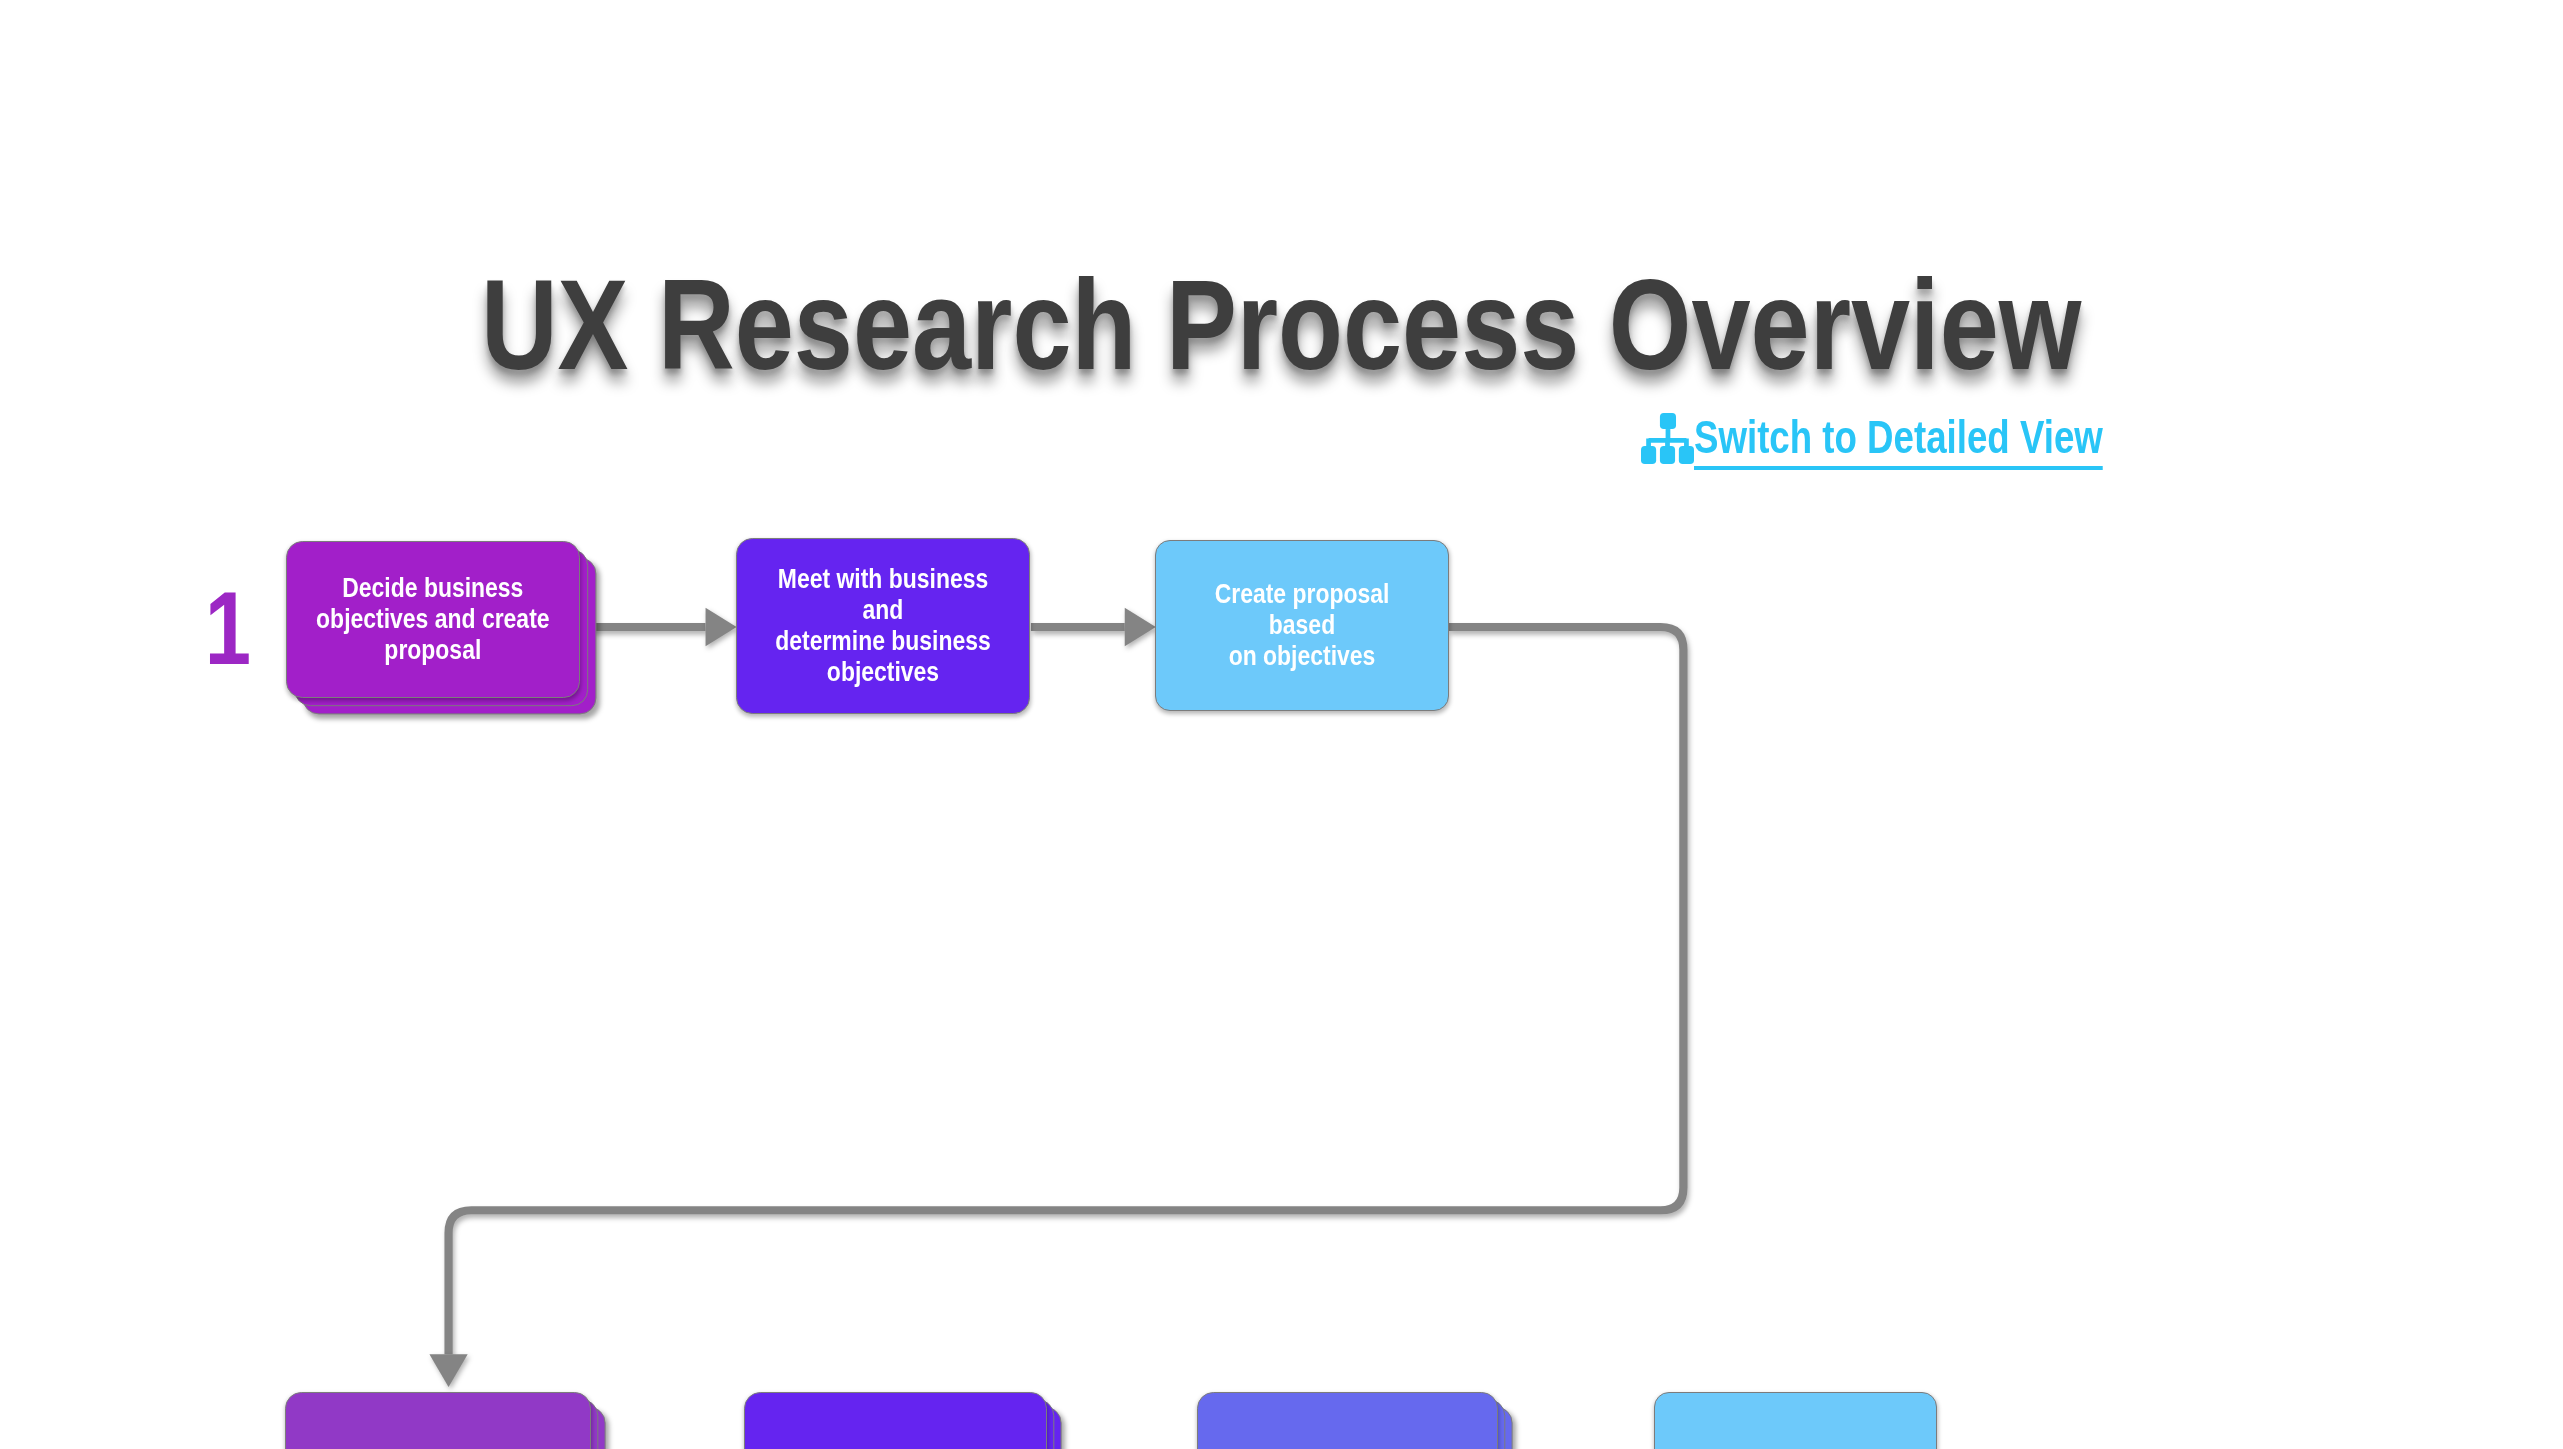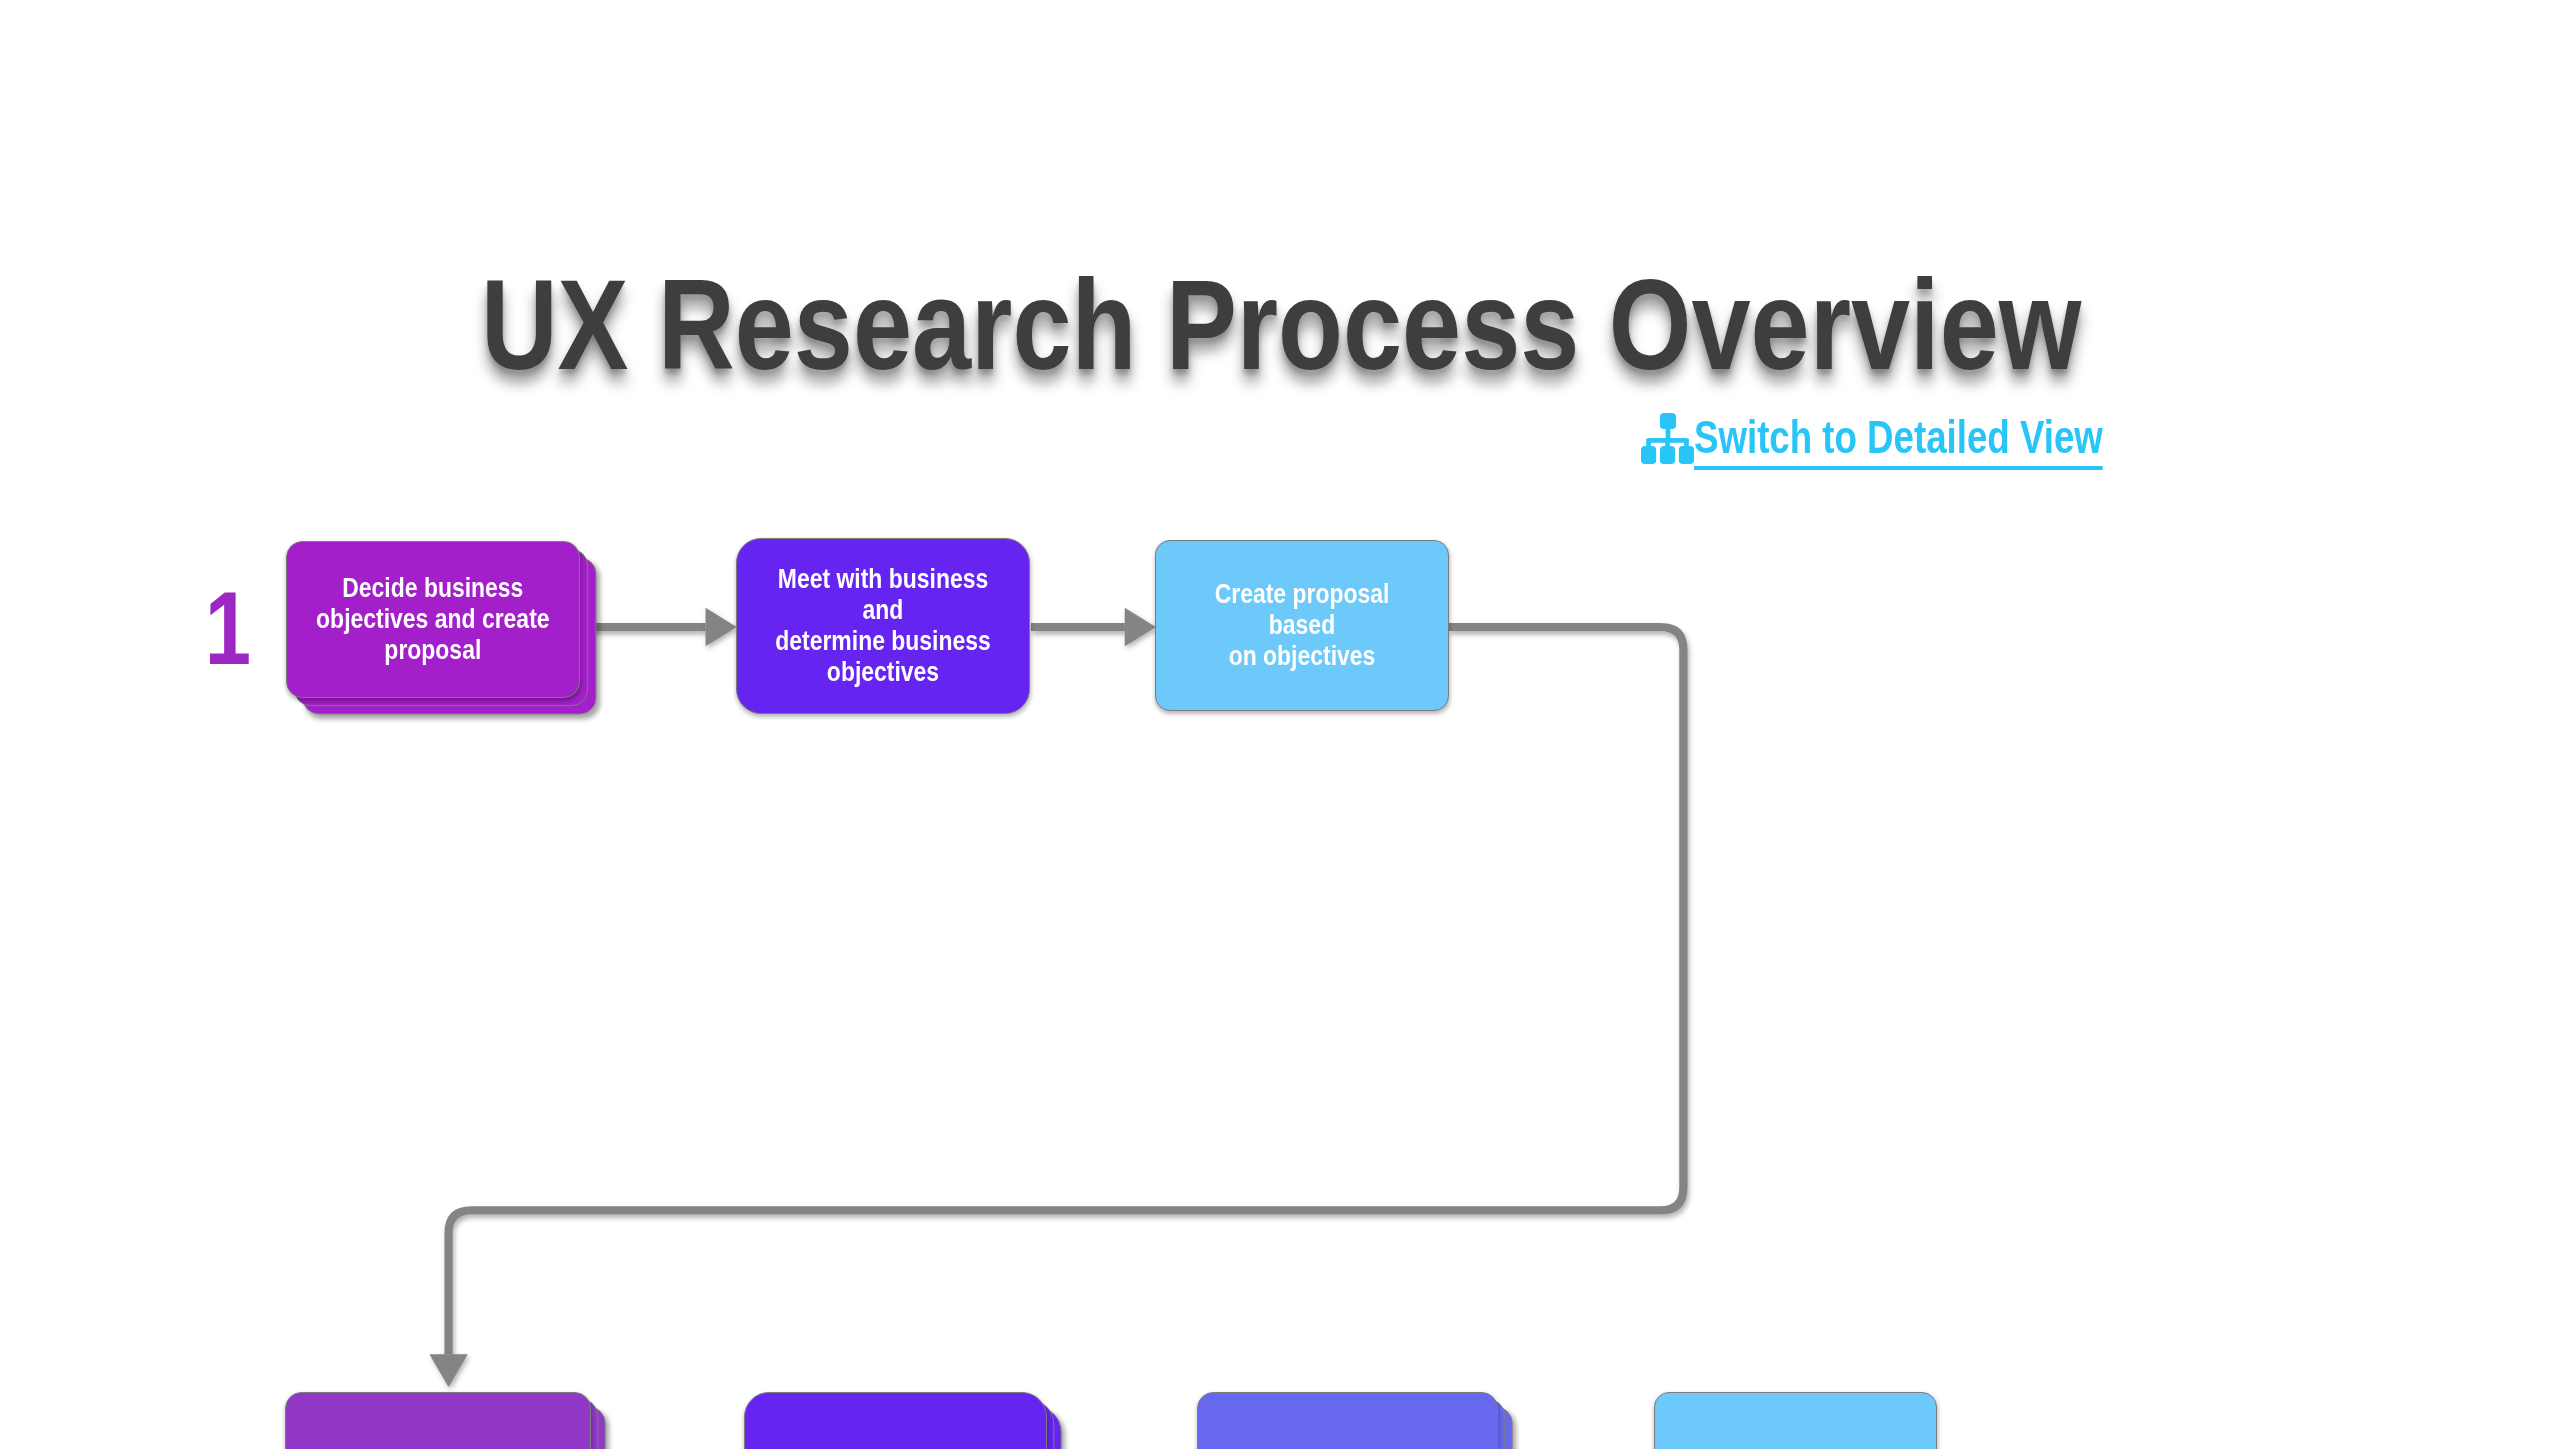--- a/index.html
+++ b/index.html
@@ -58,21 +58,21 @@
     box-shadow:0.9px 2.7px 4.6px rgba(0,0,0,0.28);
   }
   .node-label{
     display:inline-block;
     color:#ffffff;font-size:27px;font-weight:700;line-height:1.15;
     text-align:center;white-space:pre-line;
     transform:scaleX(0.85);transform-origin:center;
     padding:0 5.5px;
   }
   .fill-magenta{background:var(--magenta);}
-  .fill-violet{background:var(--violet);border-radius:25px;}
+  .fill-violet{background:var(--violet);}
   .fill-sky{background:var(--sky);border-radius:15px;}
   .fill-purple2{background:var(--purple2);}
   .fill-indigo2{background:var(--indigo2);}
   
   .edges{position:absolute;left:0;top:0;pointer-events:none;}
   .edge{
     stroke:var(--connector-gray);stroke-width:9;fill:none;
     filter:drop-shadow(2px 4px 3px rgba(0,0,0,0.30));
   }
   .edge-head{

